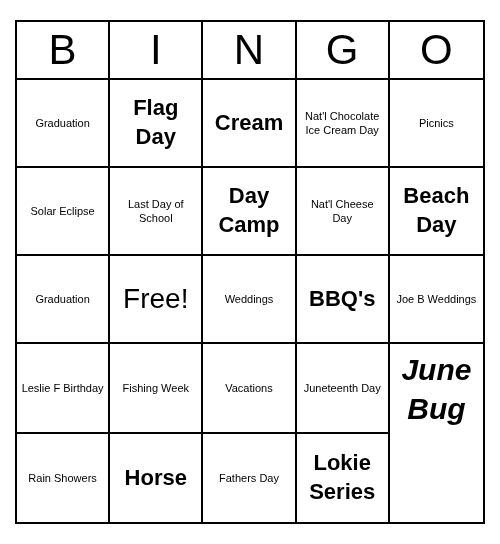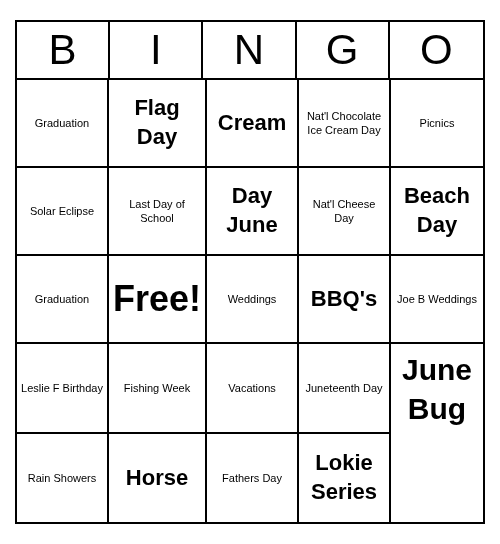--- a/index.html
+++ b/index.html
@@ -66,27 +66,28 @@
     .bingo-grid .bingo-cell:nth-last-child(-n+5) {
       border-bottom: none;
     }
 
     .bingo-cell.large-text {
       font-size: 22px;
       font-weight: bold;
     }
 
     .bingo-cell.free {
-      font-size: 36px;
-      font-weight: bold;
+      font-size: 28px;
+      font-weight: normal;
     }
 
     .bingo-cell.xl-text {
       font-size: 30px;
       font-weight: bold;
+      font-style: italic;
     }
   </style>
 </head>
 <body>
 
 <div class="bingo-card">
   <div class="bingo-header">
   <div class="bingo-letter">B</div>
       <div class="bingo-letter">I</div>
       <div class="bingo-letter">N</div>
@@ -94,21 +95,21 @@
       <div class="bingo-letter">O</div>
     </div>
   <div class="bingo-grid">
   <div class="bingo-cell">Graduation</div>
       <div class="bingo-cell large-text">Flag Day</div>
       <div class="bingo-cell large-text">Cream</div>
       <div class="bingo-cell">Nat'l Chocolate Ice Cream Day</div>
       <div class="bingo-cell">Picnics</div>
       <div class="bingo-cell">Solar Eclipse</div>
       <div class="bingo-cell">Last Day of School</div>
-      <div class="bingo-cell large-text">Day June</div>
+      <div class="bingo-cell large-text">Day Camp</div>
       <div class="bingo-cell">Nat'l Cheese Day</div>
       <div class="bingo-cell large-text">Beach Day</div>
       <div class="bingo-cell">Graduation</div>
       <div class="bingo-cell free">Free!</div>
       <div class="bingo-cell">Weddings</div>
       <div class="bingo-cell large-text">BBQ's</div>
       <div class="bingo-cell">Joe B Weddings</div>
       <div class="bingo-cell">Leslie F Birthday</div>
       <div class="bingo-cell">Fishing Week</div>
       <div class="bingo-cell">Vacations</div>

